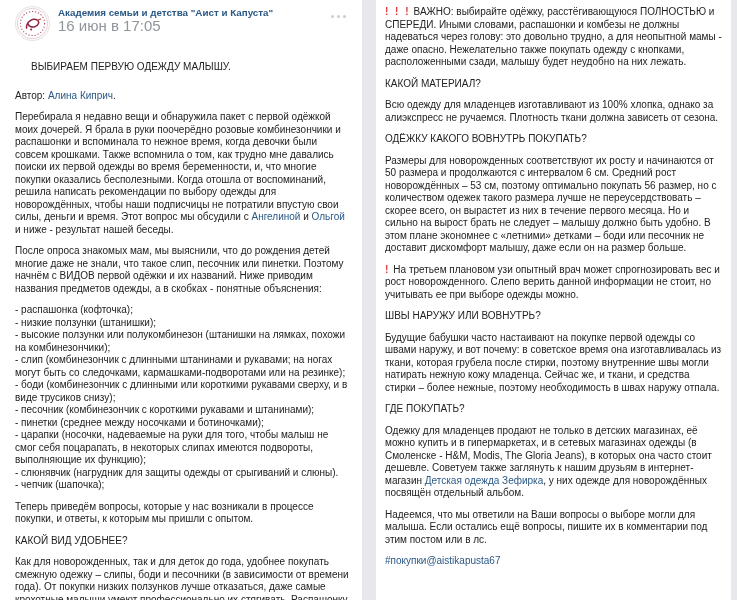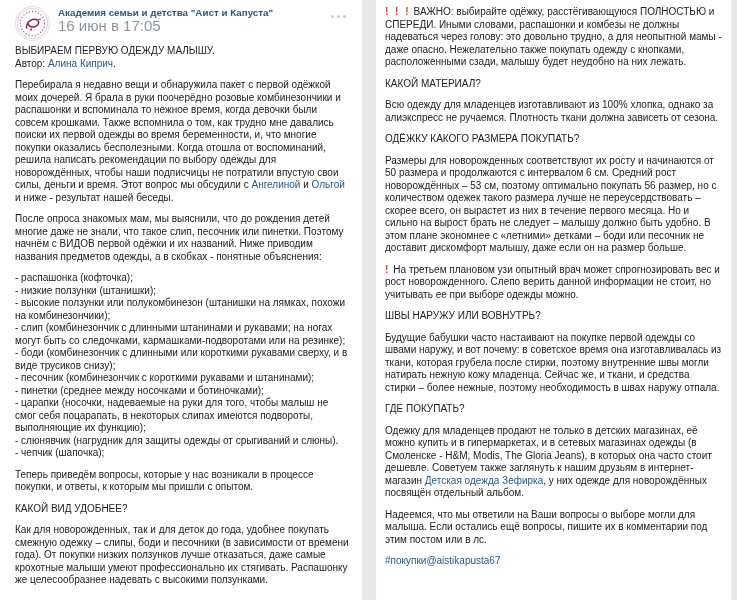--- a/index.html
+++ b/index.html
@@ -20,21 +20,21 @@
   .avatar svg{width:100%;height:100%;display:block;}
   .hdr-text{position:absolute;left:43px;top:2px;}
   .group-name{font-size:9.8px;font-weight:bold;color:#2a5885;text-decoration:none;display:block;line-height:12px;cursor:pointer;}
   .post-date{font-size:15px;color:#8f959b;text-decoration:none;display:block;line-height:12px;margin-top:1px;cursor:pointer;}
   .menu-dots{position:absolute;right:0;top:7px;display:flex;gap:3px;padding:3px;cursor:pointer;}
   .menu-dots i{width:3px;height:3px;border-radius:50%;background:#c9ced3;display:block;}
 
   
   .txt{font-size:10px;line-height:12.5px;color:#222;}
   .txt p{margin:0 0 9px 0;}
-  .txt .tight{margin:0;}
+  .txt .tight{margin:16px;}
   .list-block{margin:0 0 9px 0;}
   a.inline-link{color:#2a5885;text-decoration:none;cursor:pointer;}
   .warn-marks{color:#dd3b3b;font-weight:bold;letter-spacing:2px;margin-right:3px;}
   .hashtag{color:#2a5885;text-decoration:none;cursor:pointer;}
   .post-title{margin:6px 0 0 0;}
 </style>
 </head>
 <body>
 
 <div class="panel panel-left">
@@ -90,21 +90,21 @@
 </div>
 
 <div class="panel panel-right">
   <div class="txt">
 
     <p><span class="warn-marks">! ! !</span><span>ВАЖНО: выбирайте одёжку, расстёгивающуюся ПОЛНОСТЬЮ и СПЕРЕДИ. Иными словами, распашонки и комбезы не должны надеваться через голову: это довольно трудно, а для неопытной мамы - даже опасно. Нежелательно также покупать одежду с кнопками, расположенными сзади, малышу будет неудобно на них лежать.</span></p>
 
     <p>КАКОЙ МАТЕРИАЛ?</p>
     <p>Всю одежду для младенцев изготавливают из 100% хлопка, однако за алиэкспресс не ручаемся. Плотность ткани должна зависеть от сезона.</p>
 
-    <p>ОДЁЖКУ КАКОГО РАЗМЕРА ПОКУПАТЬ?</p>
+    <p>ОДЁЖКУ КАКОГО ВОВНУТРЬ ПОКУПАТЬ?</p>
     <p>Размеры для новорожденных соответствуют их росту и начинаются от 50 размера и продолжаются с интервалом 6 см. Средний рост новорождённых – 53 см, поэтому оптимально покупать 56 размер, но с количеством одежек такого размера лучше не переусердствовать – скорее всего, он вырастет из них в течение первого месяца. Но и сильно на вырост брать не следует – малышу должно быть удобно. В этом плане экономнее с «летними» детками – боди или песочник не доставит дискомфорт малышу, даже если он на размер больше.</p>
 
     <p><span class="warn-marks">!</span><span>На третьем плановом узи опытный врач может спрогнозировать вес и рост новорожденного. Слепо верить данной информации не стоит, но учитывать ее при выборе одежды можно.</span></p>
 
     <p>ШВЫ НАРУЖУ ИЛИ ВОВНУТРЬ?</p>
     <p>Будущие бабушки часто настаивают на покупке первой одежды со швами наружу, и вот почему: в советское время она изготавливалась из ткани, которая грубела после стирки, поэтому внутренние швы могли натирать нежную кожу младенца. Сейчас же, и ткани, и средства стирки – более нежные, поэтому необходимость в швах наружу отпала.</p>
 
     <p>ГДЕ ПОКУПАТЬ?</p>
     <p><span>Одежку для младенцев продают не только в детских магазинах, её можно купить и в гипермаркетах, и в сетевых магазинах одежды (в Смоленске - H&amp;M, Modis, The Gloria Jeans), в которых она часто стоит дешевле. Советуем также заглянуть к нашим друзьям в интернет-магазин </span><a class="inline-link">Детская одежда Зефирка</a><span>, у них одежде для новорождённых посвящён отдельный альбом.</span></p>
 

